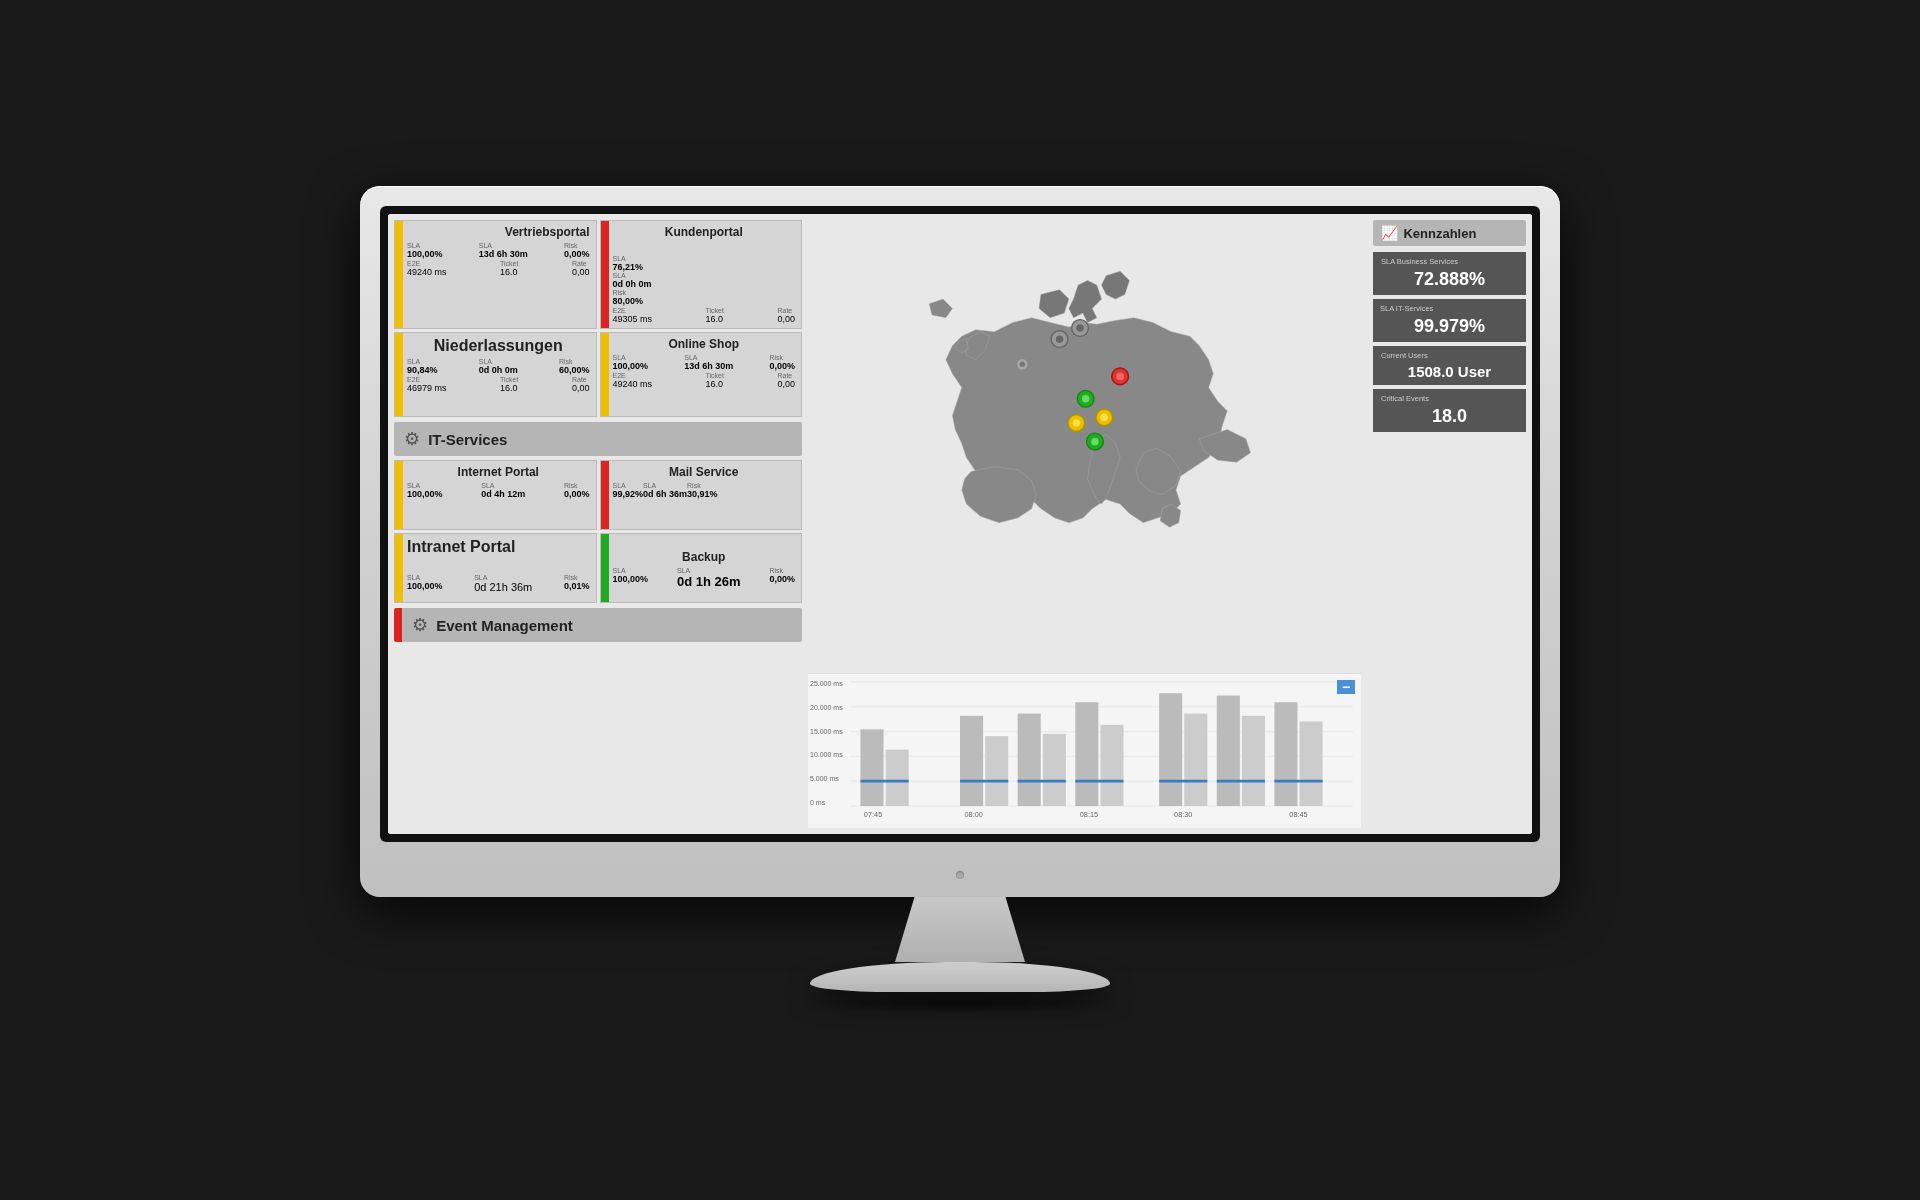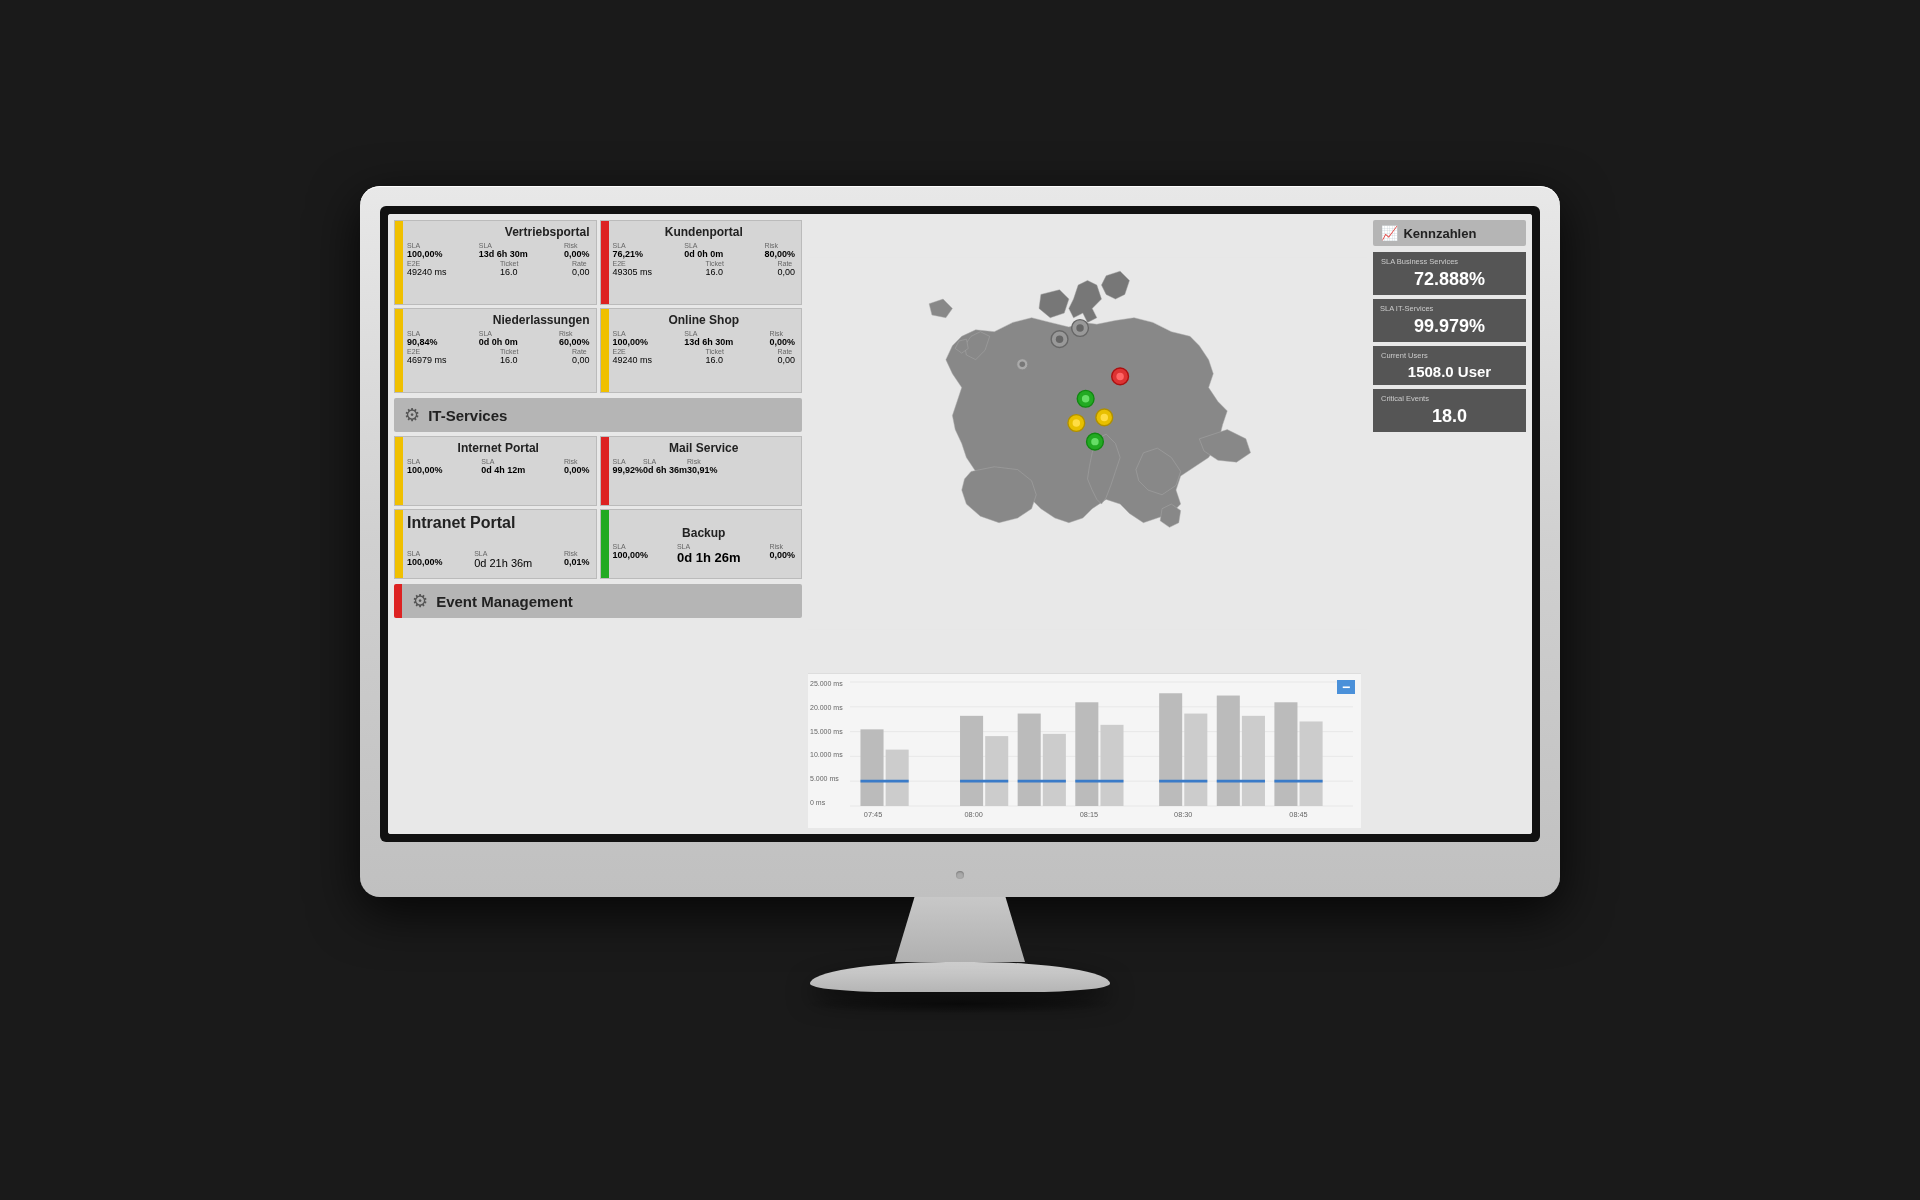--- a/index.html
+++ b/index.html
@@ -57,22 +57,22 @@
                   </div>
                 <div>
                     <div style="font-size:7px;color:#666;">Rate</div>
                     <div style="font-size:9px;">0,00</div>
                   </div>
               </div>
             </div>
 
             <div style="background:#d5d5d5;border:1px solid #bbb;padding:4px 6px 4px 12px;position:relative;min-height:85px;">
               <div style="position:absolute;left:0;top:0;bottom:0;width:8px;background:#dd2222;"></div>
-              <div style="font-size:12px;font-weight:bold;color:#222;text-align:center;margin-bottom:3px;">Kundenportal</div>
-              <div style="display:flex;justify-content:space-between;margin-bottom:1px;">
+              <div style="font-size:12px;font-weight:bold;color:#222;text-align:center;margin-bottom:16px;">Kundenportal</div>
+              <div style="display:flex;justify-content:space-between;margin-bottom:1px;flex-direction:column;">
                 <div>
                     <div style="font-size:7px;color:#666;">SLA</div>
                     <div style="font-size:9px;font-weight:bold;">76,21%</div>
                   </div>
                 <div>
                     <div style="font-size:7px;color:#666;">SLA</div>
                     <div style="font-size:9px;font-weight:bold;">0d 0h 0m</div>
                   </div>
                 <div>
                     <div style="font-size:7px;color:#666;">Risk</div>
@@ -90,21 +90,21 @@
                   </div>
                 <div>
                     <div style="font-size:7px;color:#666;">Rate</div>
                     <div style="font-size:9px;">0,00</div>
                   </div>
               </div>
             </div>
 
             <div style="background:#d5d5d5;border:1px solid #bbb;padding:4px 6px 4px 12px;position:relative;min-height:85px;">
               <div style="position:absolute;left:0;top:0;bottom:0;width:8px;background:#f0c000;"></div>
-              <div style="font-size:12px;font-weight:bold;color:#222;text-align:right;margin-bottom:3px;">Niederlassungen</div>
+              <div style="font-size:16px;font-weight:bold;color:#222;text-align:center;margin-bottom:3px;">Niederlassungen</div>
               <div style="display:flex;justify-content:space-between;margin-bottom:1px;">
                 <div>
                     <div style="font-size:7px;color:#666;">SLA</div>
                     <div style="font-size:9px;font-weight:bold;">90,84%</div>
                   </div>
                 <div>
                     <div style="font-size:7px;color:#666;">SLA</div>
                     <div style="font-size:9px;font-weight:bold;">0d 0h 0m</div>
                   </div>
                 <div>

